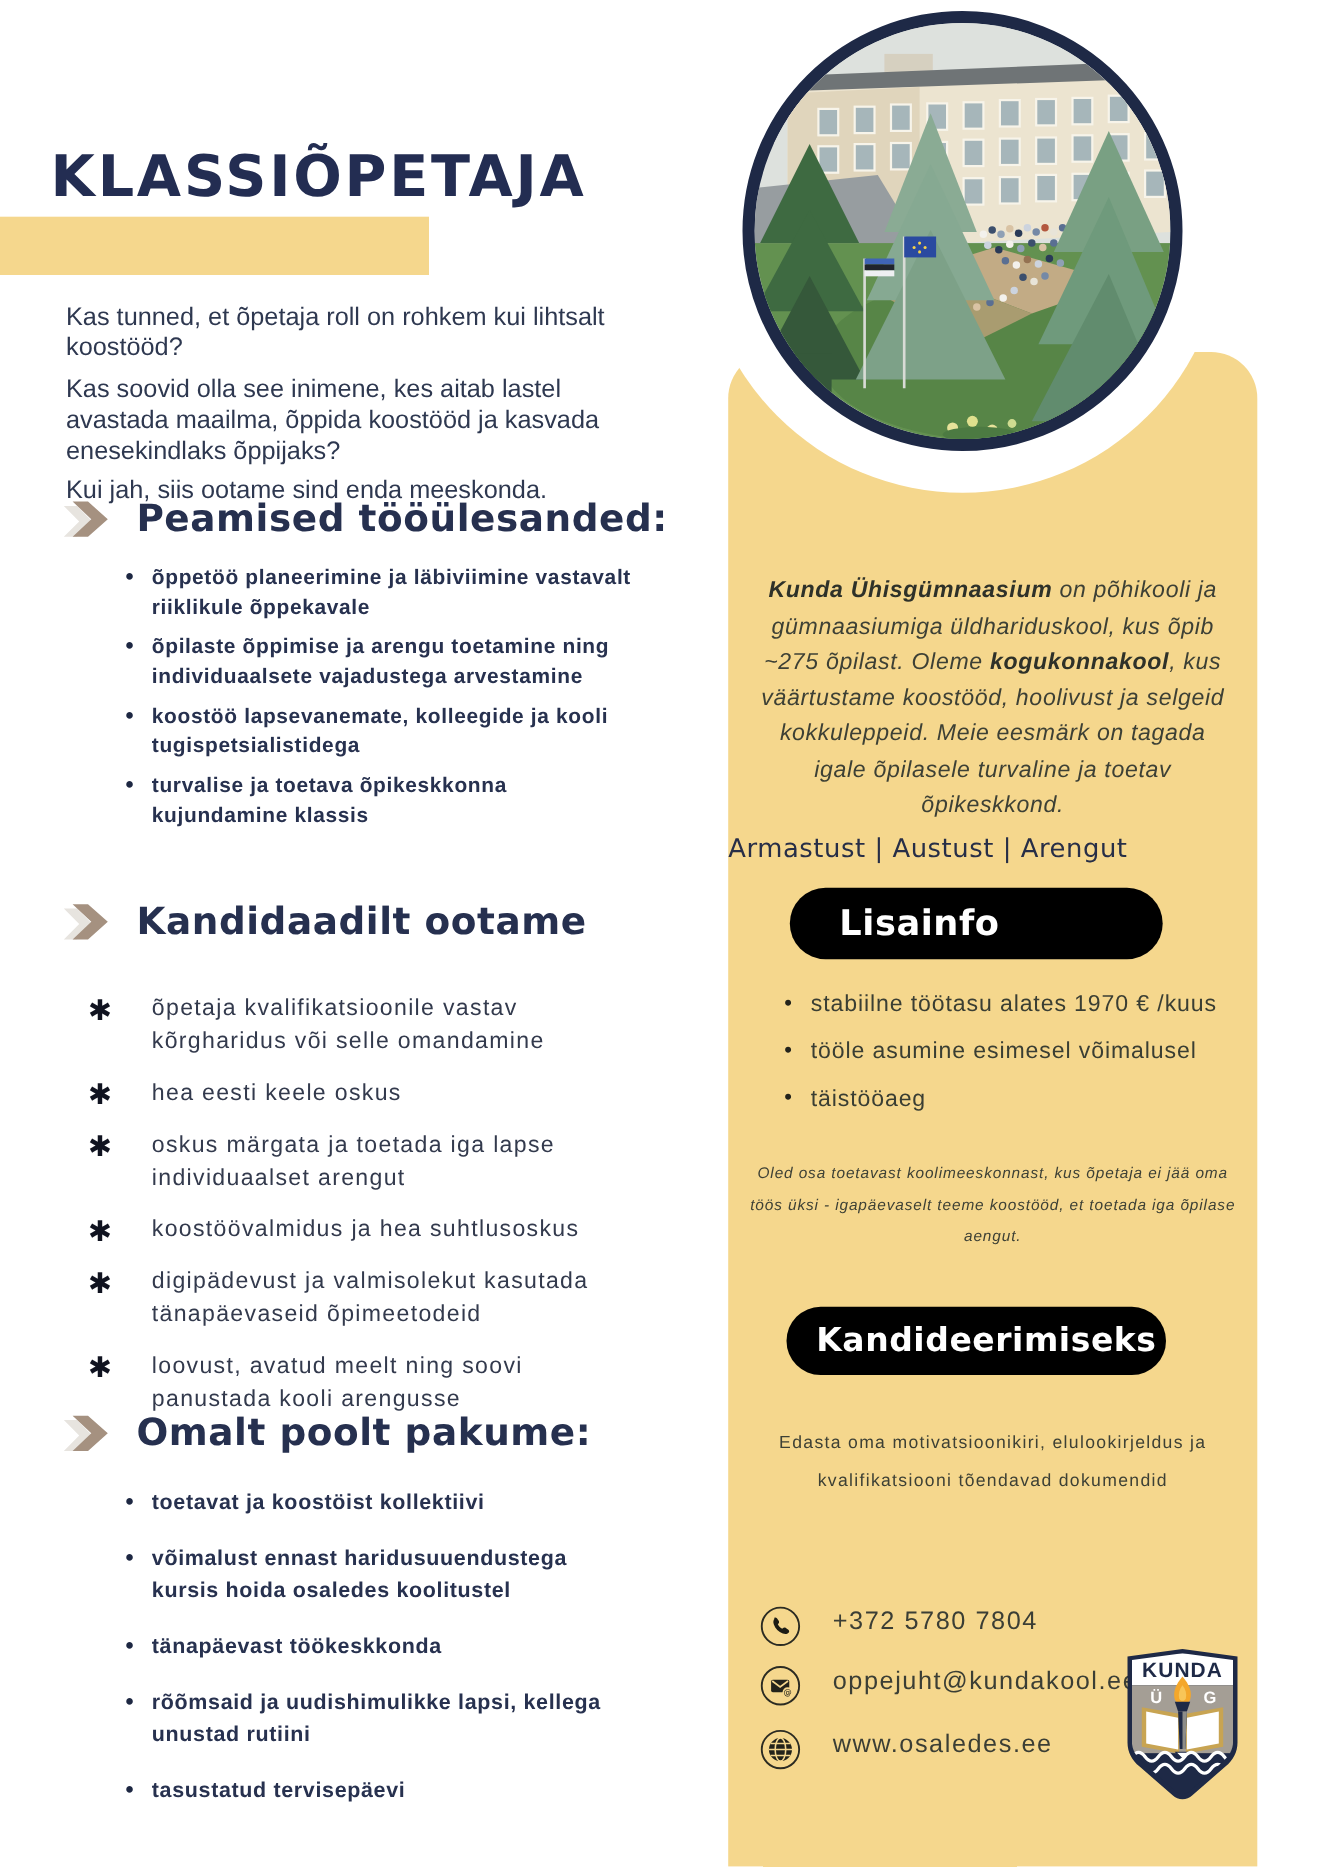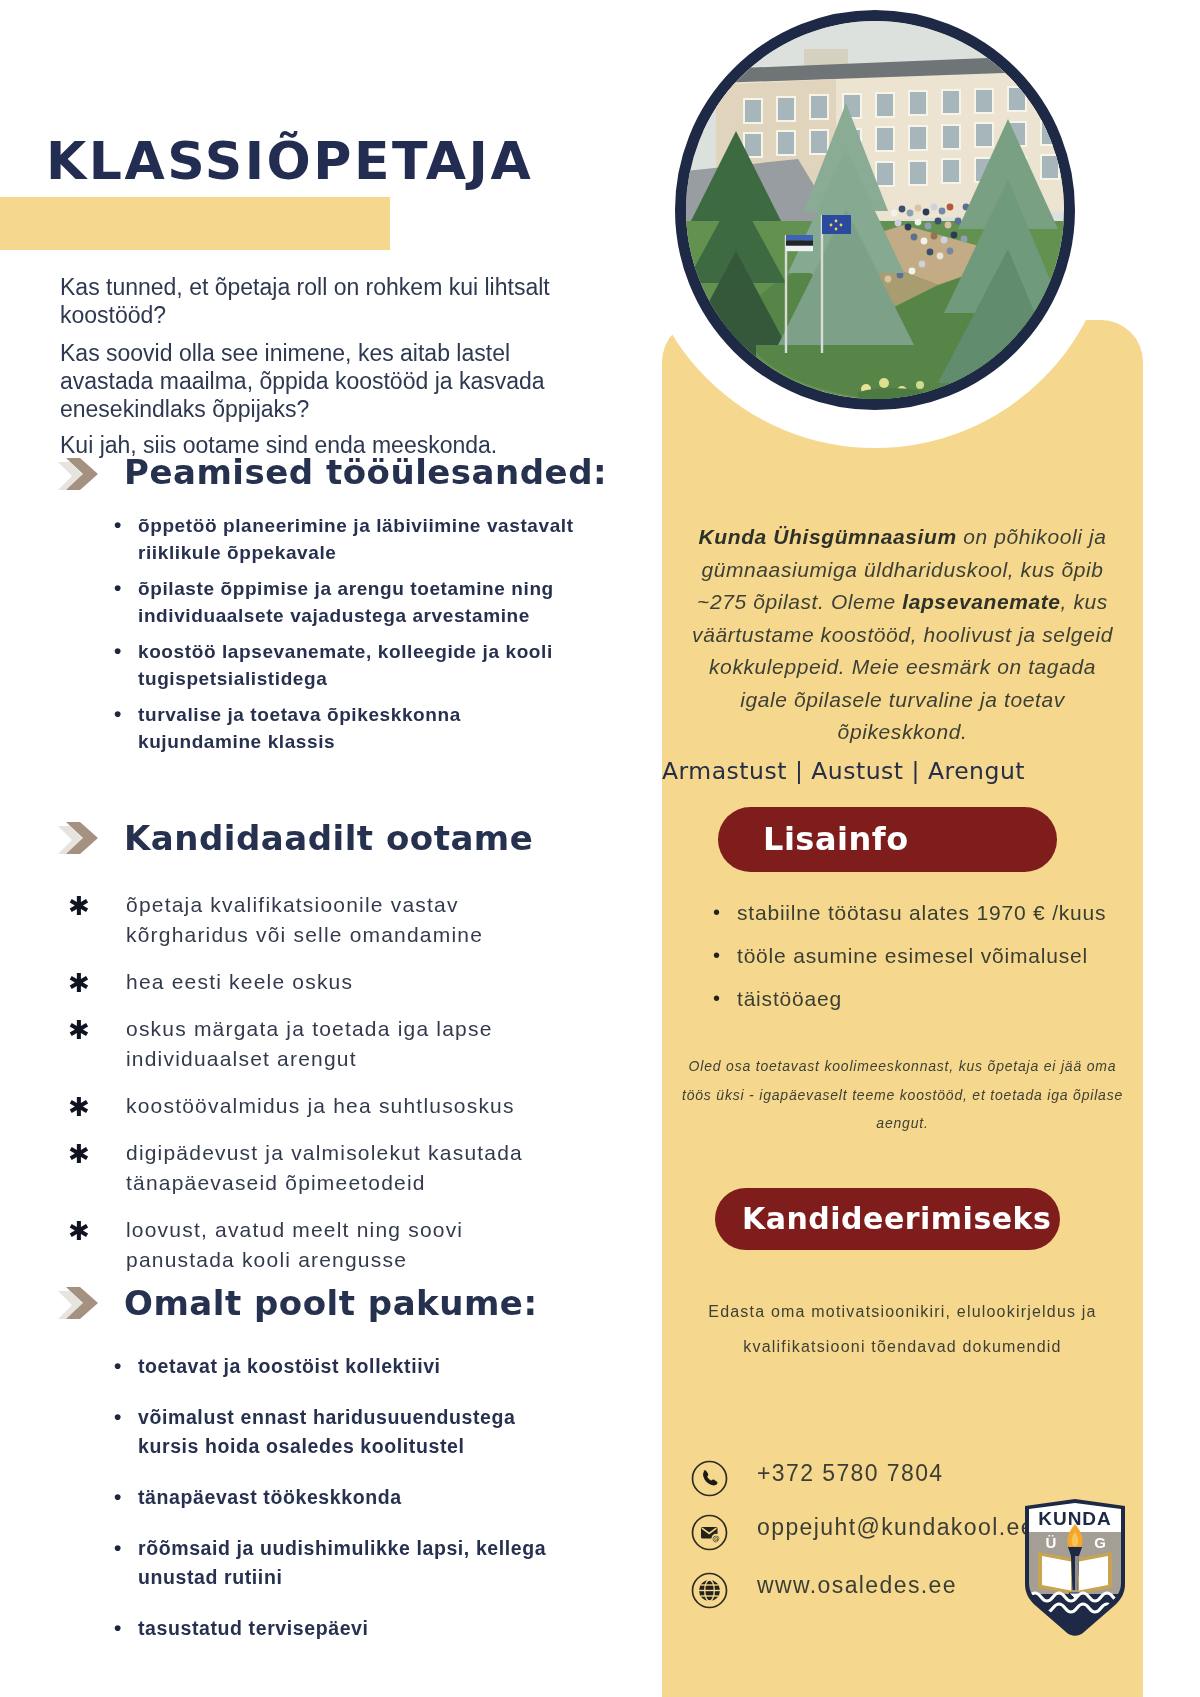--- a/index.html
+++ b/index.html
@@ -16,49 +16,49 @@
   .intro{position:absolute;left:60px;width:545px;font-size:23px;line-height:28px;color:#2e3850;}
   .intro.p1{top:250px;}
   .intro.p2{top:316px;}
   .intro.p3{top:408px;}
   .sect{position:absolute;display:flex;align-items:center;gap:16px;}
   .sect .chev{flex:0 0 auto;width:52px;height:36px;}
   .sect h2{
     margin:0;font-size:34px;font-weight:700;color:#26304f;letter-spacing:.5px;
     font-family:"DejaVu Sans",sans-serif;
   }
-  .sect.s1{left:56px;top:452px;align-items:flex-end;}
+  .sect.s1{left:56px;top:452px;}
   .sect.s2{left:56px;top:818px;}
   .sect.s3{left:56px;top:1283px;}
   ul.blist{list-style:none;margin:0;padding:0;position:absolute;}
   ul.blist li{position:relative;padding-left:26px;font-weight:700;color:#27314f;
     font-size:19px;line-height:27px;letter-spacing:.6px;margin-bottom:9px;}
   ul.blist li::before{content:"•";position:absolute;left:2px;top:-1px;font-size:21px;color:#1d2742;}
   ul.tasks{left:112px;top:512px;width:468px;}
   ul.offer{left:112px;top:1352px;width:436px;}
   ul.offer li{font-size:19.5px;line-height:29px;margin-bottom:22px;}
-  ul.stars{list-style:none;margin:0;padding:0;position:absolute;left:60px;top:890px;width:478px;}
+  ul.stars{list-style:none;margin:12px;padding:0;position:absolute;left:60px;top:890px;width:478px;}
   ul.stars li{position:relative;padding-left:66px;font-size:21px;line-height:30px;
     letter-spacing:1.2px;color:#333a4d;margin-bottom:17px;}
   ul.stars li::before{content:"✱";position:absolute;left:8px;top:1px;font-size:26px;color:#101320;}
   
   .side-panel{position:absolute;left:662px;top:320px;width:481px;height:1377px;
     background:#f5d78d;border-radius:42px 42px 0 0;}
   .photo-halo{position:absolute;left:637px;top:-28px;width:476px;height:476px;
     border-radius:50%;background:#ffffff;}
   .photo{position:absolute;left:675px;top:10px;width:378px;height:378px;border-radius:50%;
     border:11px solid #1e2946;overflow:hidden;background:#dde1dd;}
   .photo svg{display:block;}
   .about{position:absolute;left:662px;top:500px;width:481px;box-sizing:border-box;
     padding:0 22px;text-align:center;font-style:italic;font-size:21px;line-height:32.5px;
     color:#3d4035;letter-spacing:.6px;}
   .about b{color:#2e3129;font-weight:700;}
   .motto{position:absolute;left:662px;top:757px;width:481px;text-align:left;
     font-size:23.5px;color:#272e47;letter-spacing:.5px;font-family:"DejaVu Sans",sans-serif;}
-  .pill{position:absolute;background:#7f1d1d;border-radius:33px;color:#ffffff;
+  .pill{position:absolute;background:#000000;border-radius:33px;color:#ffffff;
     font-weight:700;font-family:"DejaVu Sans",sans-serif;}
   .pill.lisainfo{left:718px;top:807px;width:339px;height:65px;line-height:65px;
     padding-left:45px;box-sizing:border-box;font-size:32px;letter-spacing:.5px;}
   .pill.apply{left:715px;top:1188px;width:345px;height:62px;line-height:62px;
     padding-left:27px;box-sizing:border-box;font-size:30px;letter-spacing:.5px;}
   ul.sidelist{list-style:none;margin:16px;padding:0;position:absolute;left:697px;top:884px;width:440px;}
   ul.sidelist li{position:relative;padding-left:24px;font-size:21px;line-height:26px;
     letter-spacing:.8px;color:#3a3e33;margin-bottom:17px;}
   ul.sidelist li::before{content:"•";position:absolute;left:0;top:-1px;font-size:20px;color:#23231b;}
   .team-note{position:absolute;left:662px;top:1038px;width:481px;box-sizing:border-box;
@@ -243,21 +243,21 @@
     <h2>Omalt poolt pakume:</h2>
   </div>
   <ul class="blist offer">
       <li>toetavat ja koostöist kollektiivi</li>
       <li>võimalust ennast haridusuuendustega kursis hoida osaledes koolitustel</li>
       <li>tänapäevast töökeskkonda</li>
       <li>rõõmsaid ja uudishimulikke lapsi, kellega unustad rutiini</li>
       <li>tasustatud tervisepäevi</li>
     </ul>
 
-  <p class="about"><b>Kunda Ühisgümnaasium</b><span> on põhikooli ja gümnaasiumiga üldhariduskool, kus õpib ~275 õpilast. Oleme </span><b>lapsevanemate</b><span>, kus väärtustame koostööd, hoolivust ja selgeid kokkuleppeid. Meie eesmärk on tagada igale õpilasele turvaline ja toetav õpikeskkond.</span></p>
+  <p class="about"><b>Kunda Ühisgümnaasium</b><span> on põhikooli ja gümnaasiumiga üldhariduskool, kus õpib ~275 õpilast. Oleme </span><b>kogukonnakool</b><span>, kus väärtustame koostööd, hoolivust ja selgeid kokkuleppeid. Meie eesmärk on tagada igale õpilasele turvaline ja toetav õpikeskkond.</span></p>
 
   <div class="motto">Armastust | Austust | Arengut</div>
 
   <div class="pill lisainfo">Lisainfo</div>
   <ul class="sidelist">
       <li>stabiilne töötasu alates 1970 € /kuus</li>
       <li>tööle asumine esimesel võimalusel</li>
       <li>täistööaeg</li>
     </ul>
 

